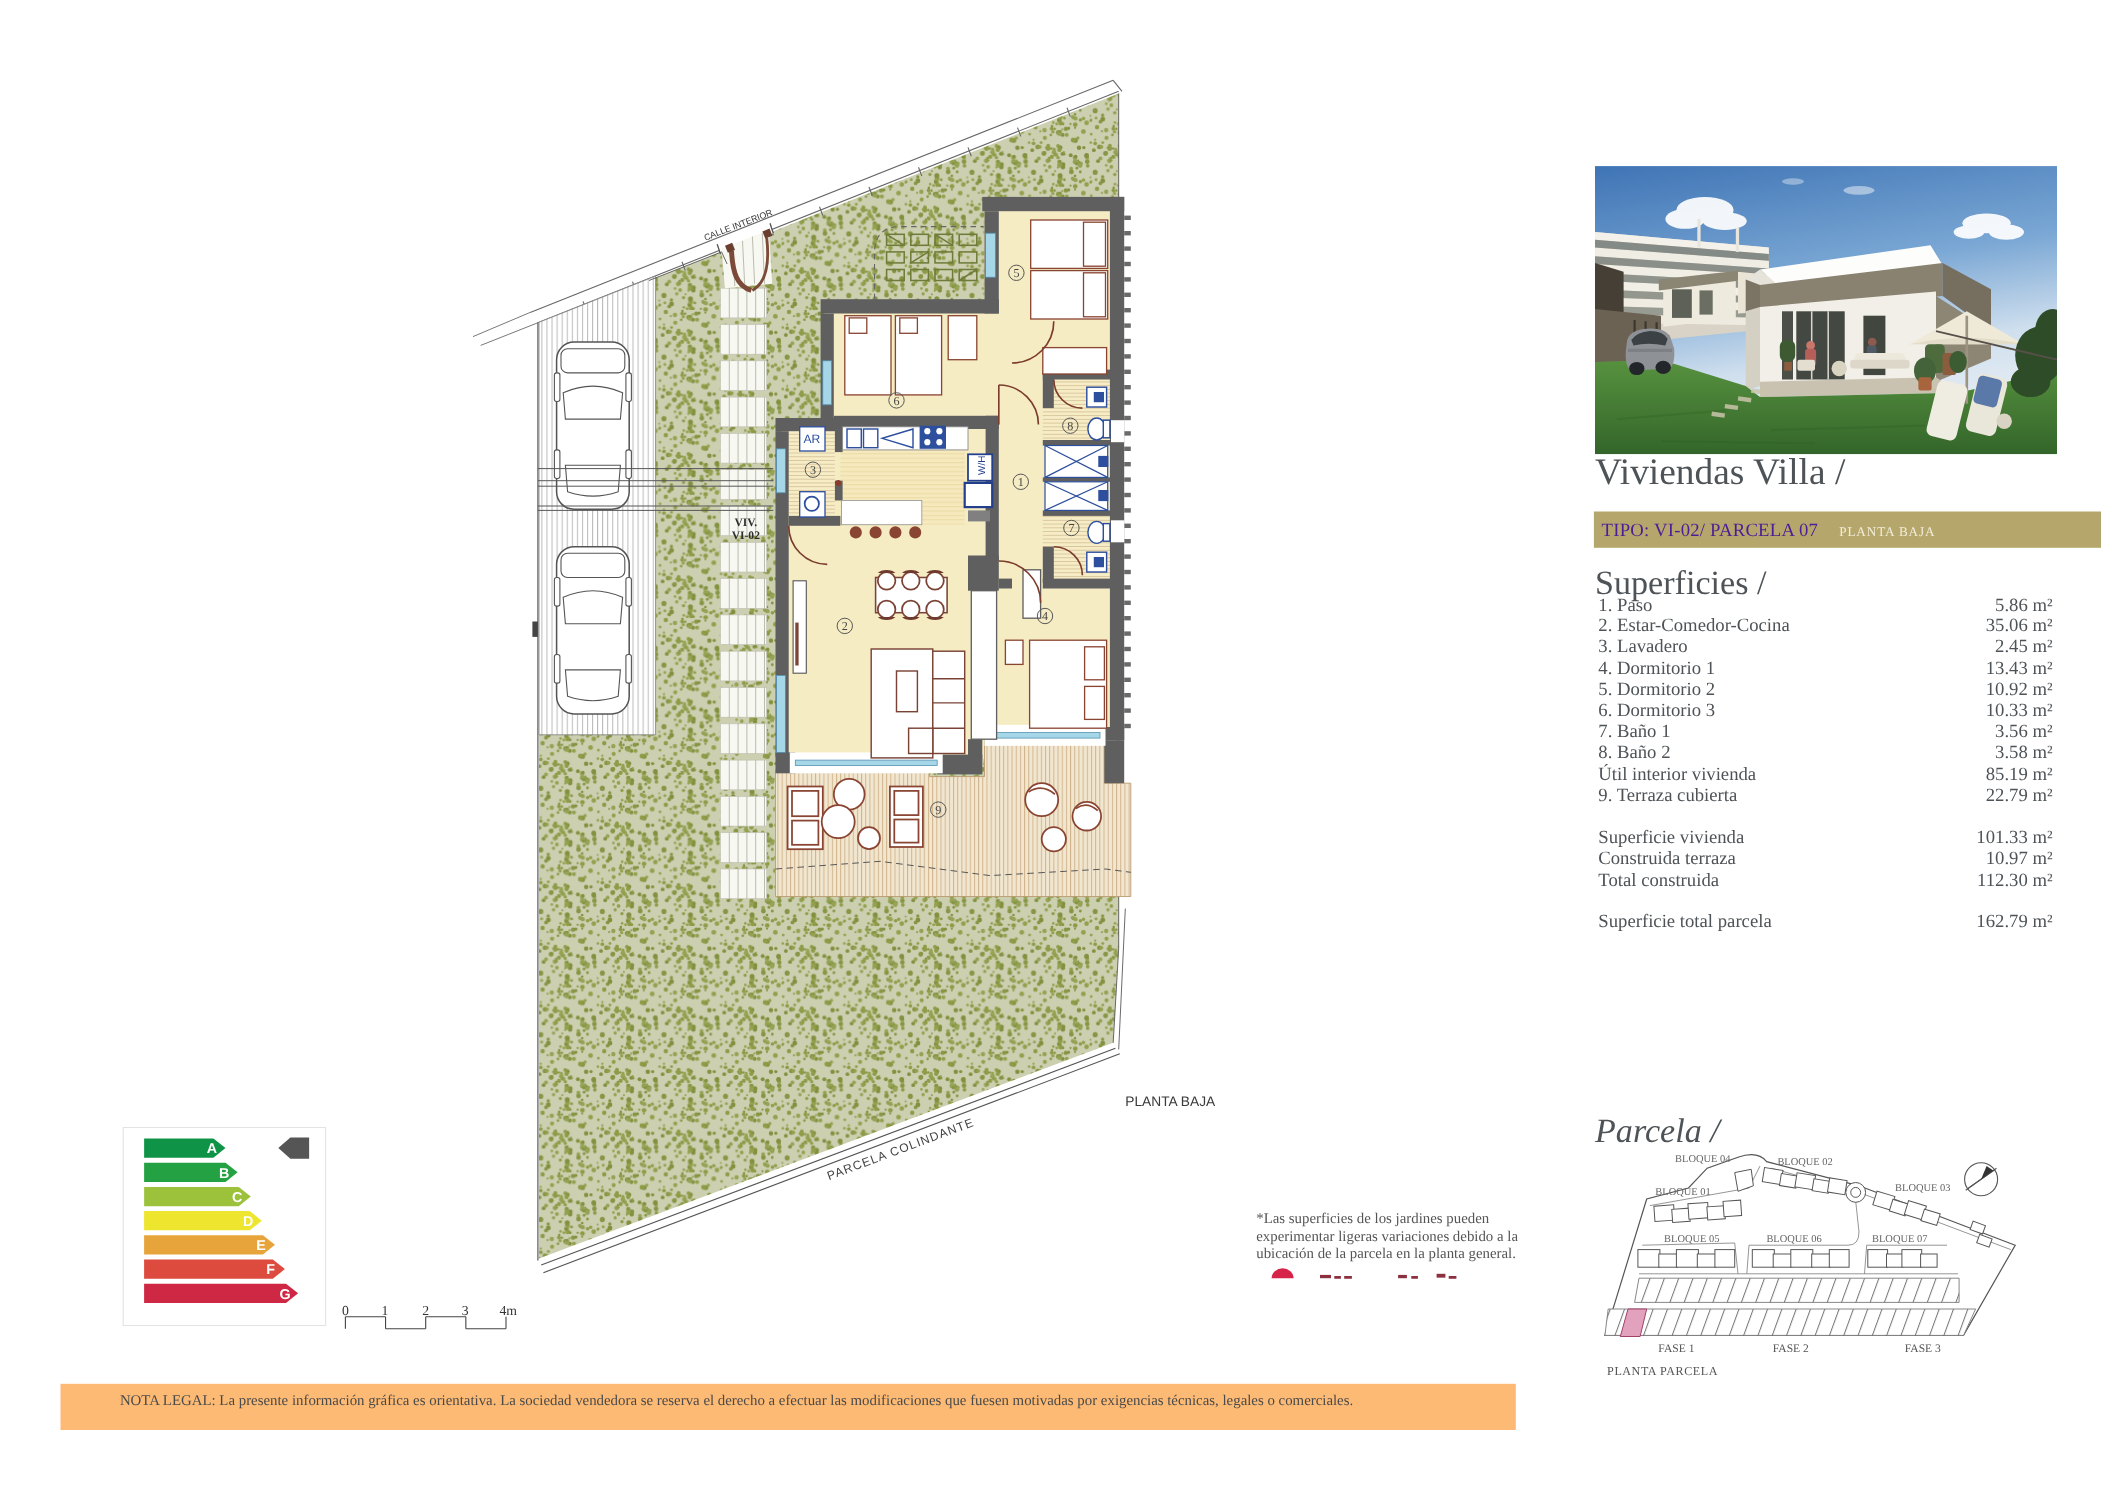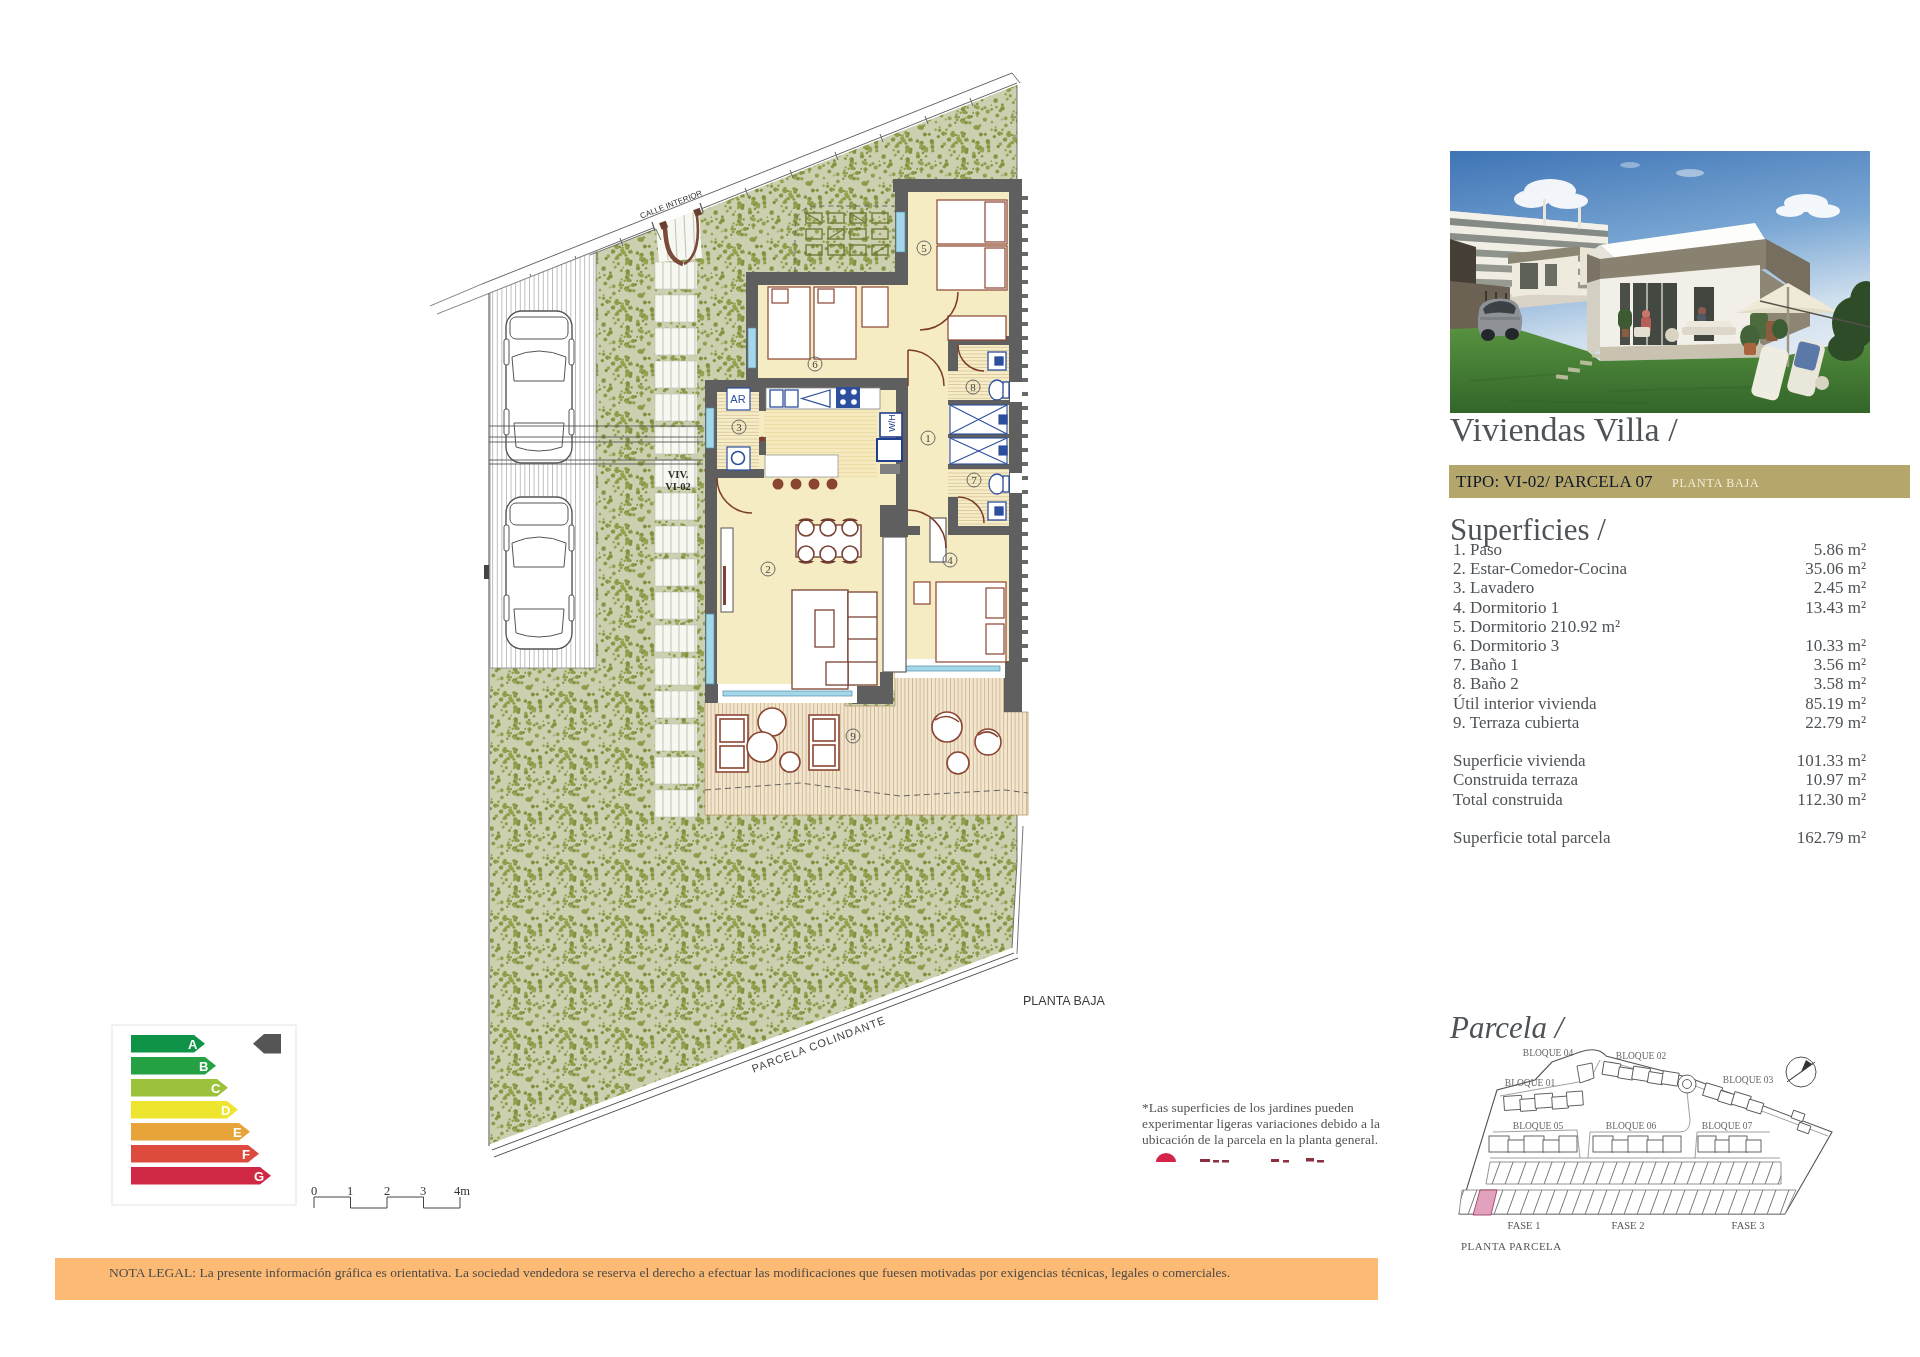--- a/index.html
+++ b/index.html
@@ -869,21 +869,21 @@
     <g>
       <ellipse cx="300" cy="186" rx="10" ry="12" fill="#44633a"></ellipse>
       <rect x="294" y="192" width="12" height="12" fill="#a8643c" rx="2"></rect>
       <ellipse cx="330" cy="178" rx="8" ry="10" fill="#3c5c34"></ellipse>
     </g>
   </svg>
 
   <div class="abs ser" style="left:1450px;top:411px;width:460px;font-size:34px;color:#4e5357;">Viviendas Villa /</div>
 
   <div class="abs" style="left:1449px;top:465px;width:461px;height:33px;background:#b5a76b;">
-    <span class="ser abs" style="left:7px;top:7px;font-size:17px;color:#0f172a;letter-spacing:0.2px;">TIPO: VI-02/ PARCELA 07</span>
+    <span class="ser abs" style="left:7px;top:7px;font-size:17px;color:#4c1d95;letter-spacing:0.2px;">TIPO: VI-02/ PARCELA 07</span>
     <span class="ser abs" style="left:223px;top:11px;font-size:12px;color:#f2edd9;letter-spacing:0.8px;">PLANTA BAJA</span>
   </div>
 
   <div class="abs ser" style="left:1450px;top:512px;font-size:31px;color:#4e5357;">Superficies /</div>
 
   <div class="abs ser" id="slist" style="left:1453px;top:540px;width:413px;font-size:17px;line-height:19.2px;color:#4e5357;">
     <div style="display:flex;justify-content:space-between;">
         <span>1. Paso</span>
         <span>5.86 m²</span>
       </div>
@@ -892,21 +892,21 @@
         <span>35.06 m²</span>
       </div>
     <div style="display:flex;justify-content:space-between;">
         <span>3. Lavadero</span>
         <span>2.45 m²</span>
       </div>
     <div style="display:flex;justify-content:space-between;">
         <span>4. Dormitorio 1</span>
         <span>13.43 m²</span>
       </div>
-    <div style="display:flex;">
+    <div style="display:flex;justify-content:space-between;">
         <span>5. Dormitorio 2</span>
         <span>10.92 m²</span>
       </div>
     <div style="display:flex;justify-content:space-between;">
         <span>6. Dormitorio 3</span>
         <span>10.33 m²</span>
       </div>
     <div style="display:flex;justify-content:space-between;">
         <span>7. Baño 1</span>
         <span>3.56 m²</span>

